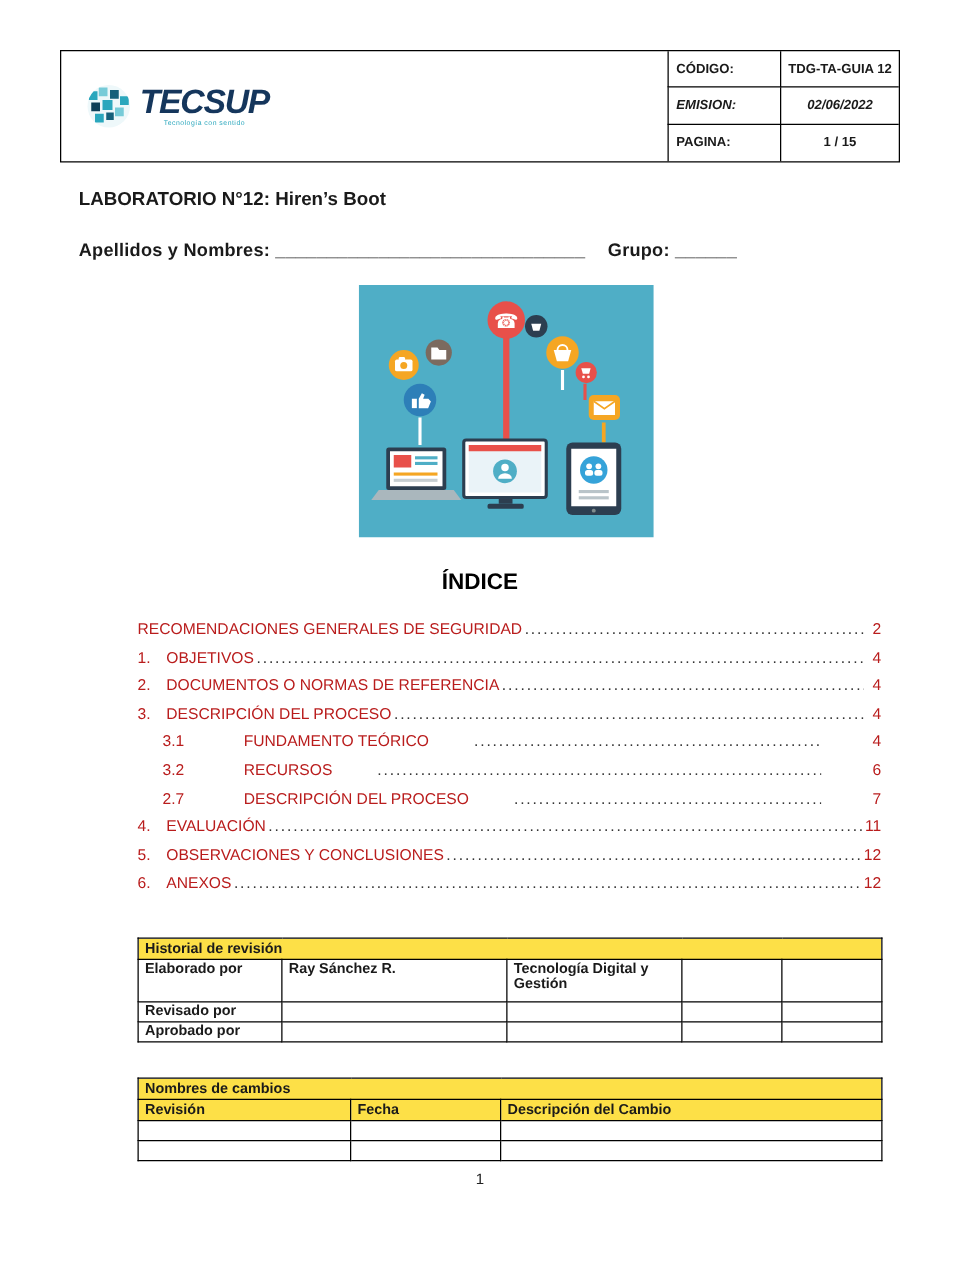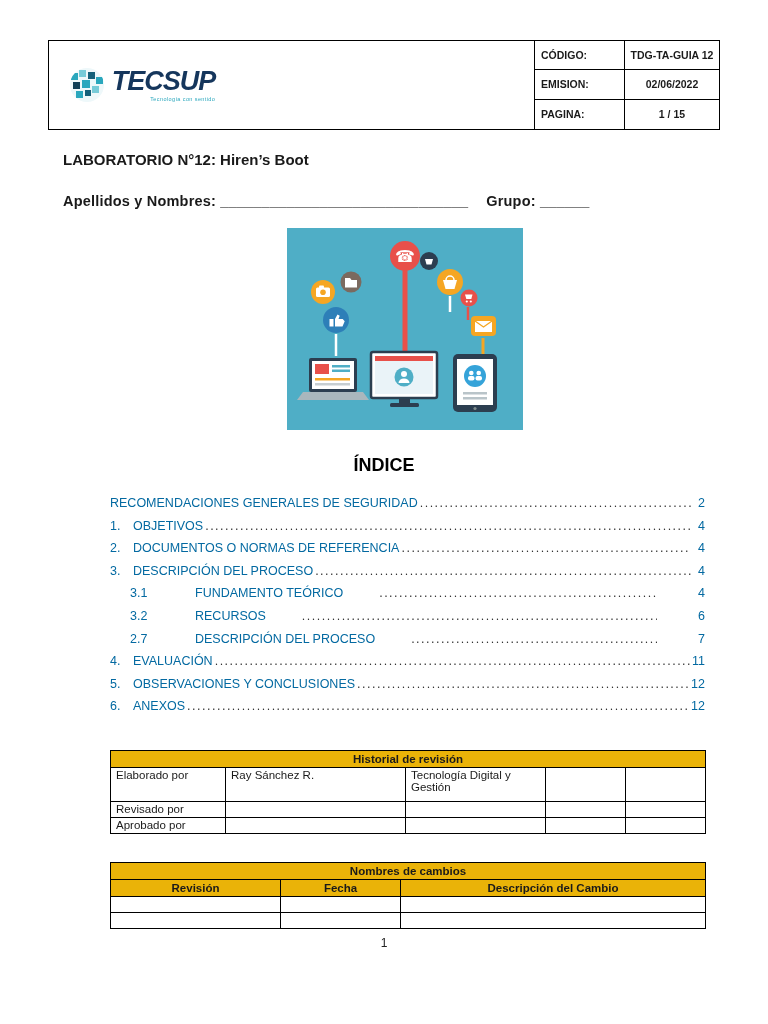--- a/index.html
+++ b/index.html
@@ -7,63 +7,63 @@
     font-family:"Liberation Sans", sans-serif; color:#1a1a1a; }
   .page { position:relative; width:768px; height:1024px; overflow:hidden; }
 
   
   .hdr { position:absolute; left:48px; top:40px; width:672px; height:90px;
     border:1.6px solid #000; display:grid;
     grid-template-columns:186px 299px 90px 1fr;
     grid-template-rows:1fr 1fr 1fr; }
   .hdr-logo { grid-column:1; grid-row:1/4; display:flex; align-items:center;
     justify-content:center; gap:7px; }
-  .logo-text { display:flex; flex-direction:column; align-items:flex-end; }
+  .logo-text { display:flex; flex-direction:column; align-items:center; }
   .logo-brand { font-size:27px; font-weight:bold; font-style:italic;
     color:#15365c; letter-spacing:-1px; line-height:1; }
   .logo-tagline { font-size:5.5px; color:#2aa7bd; letter-spacing:.4px; margin-top:1px; }
   .hdr-title { grid-column:2; grid-row:1/4; border-left:1px solid #000;
     display:flex; flex-direction:column; align-items:center; justify-content:center;
     gap:15px; font-weight:bold; }
   .hdr-title .t1 { font-size:13px; }
   .hdr-title .t2 { font-size:12px; }
   .mcell { display:flex; align-items:center; font-size:10.5px; font-weight:bold; }
   .mlabel { border-left:1px solid #000; padding-left:6px; }
   .mvalue { border-left:1px solid #000; justify-content:center; text-align:center; }
   .mrow-a { border-bottom:1px solid #000; }
-  .mrow-b { border-bottom:1px solid #000; }
+  .mrow-b { border-bottom:1px solid #000;font-style:italic; }
 
   
   .doc-title { position:absolute; left:63px; top:151px; font-size:15px; font-weight:bold; }
   .name-line { position:absolute; left:63px; top:193px; font-size:14.5px; font-weight:bold;
     letter-spacing:.2px; white-space:nowrap; }
   .name-line .gap { display:inline-block; width:18px; }
 
   
   .illus { position:absolute; left:287px; top:228px; width:236px; height:202px; }
 
   
   .index-title { position:absolute; left:0; top:455px; width:768px; text-align:center;
     font-size:18px; font-weight:bold; color:#000; }
   .toc { position:absolute; left:110px; top:496px; width:595px; }
-  .toc-row { display:flex; align-items:baseline; height:22.6px; font-size:12.5px; color:#0369a1; }
+  .toc-row { display:flex; align-items:baseline; height:22.6px; font-size:12.5px; color:#b91c1c; }
   .toc-row.lvl2 { margin-left:20px;gap:34px; }
   .lvl1 .toc-num { width:23px; flex:none; }
   .lvl2 .toc-num { width:31px; flex:none; }
   .toc-label { flex:none; white-space:nowrap; }
   .toc-dots { flex:1; overflow:hidden; white-space:nowrap; margin:0 2px; color:#333; }
   .toc-dots::after { content:"....................................................................................................................................................................................."; letter-spacing:1.5px; font-size:12.5px; }
   .toc-page { flex:none; min-width:12px; text-align:right; }
 
   
   table.doc-table { border-collapse:collapse; position:absolute; left:110px; width:595px;
     table-layout:fixed; }
   table.doc-table td { border:1px solid #000; font-size:11.5px; padding:1px 5px;
-    vertical-align:top; overflow:hidden; }
-  tr.tbl-title td, tr.tbl-head td { background:#eab308; font-weight:bold; text-align:center;
+    vertical-align:top; overflow:hidden;font-weight:bold; }
+  tr.tbl-title td, tr.tbl-head td { background:#fde047; font-weight:bold; 
     vertical-align:middle; }
   .rev-table { top:750px; }
   .chg-table { top:862px; }
   tr.h17 { height:17px; }
   tr.h34 { height:34px; }
   tr.h16 { height:16px;margin-left:12px; }
   td.name-cell { padding-top:6px; }
 
   .footer-page { position:absolute; left:0; top:936px; width:768px; text-align:center;
     font-size:12px; color:#222; }

